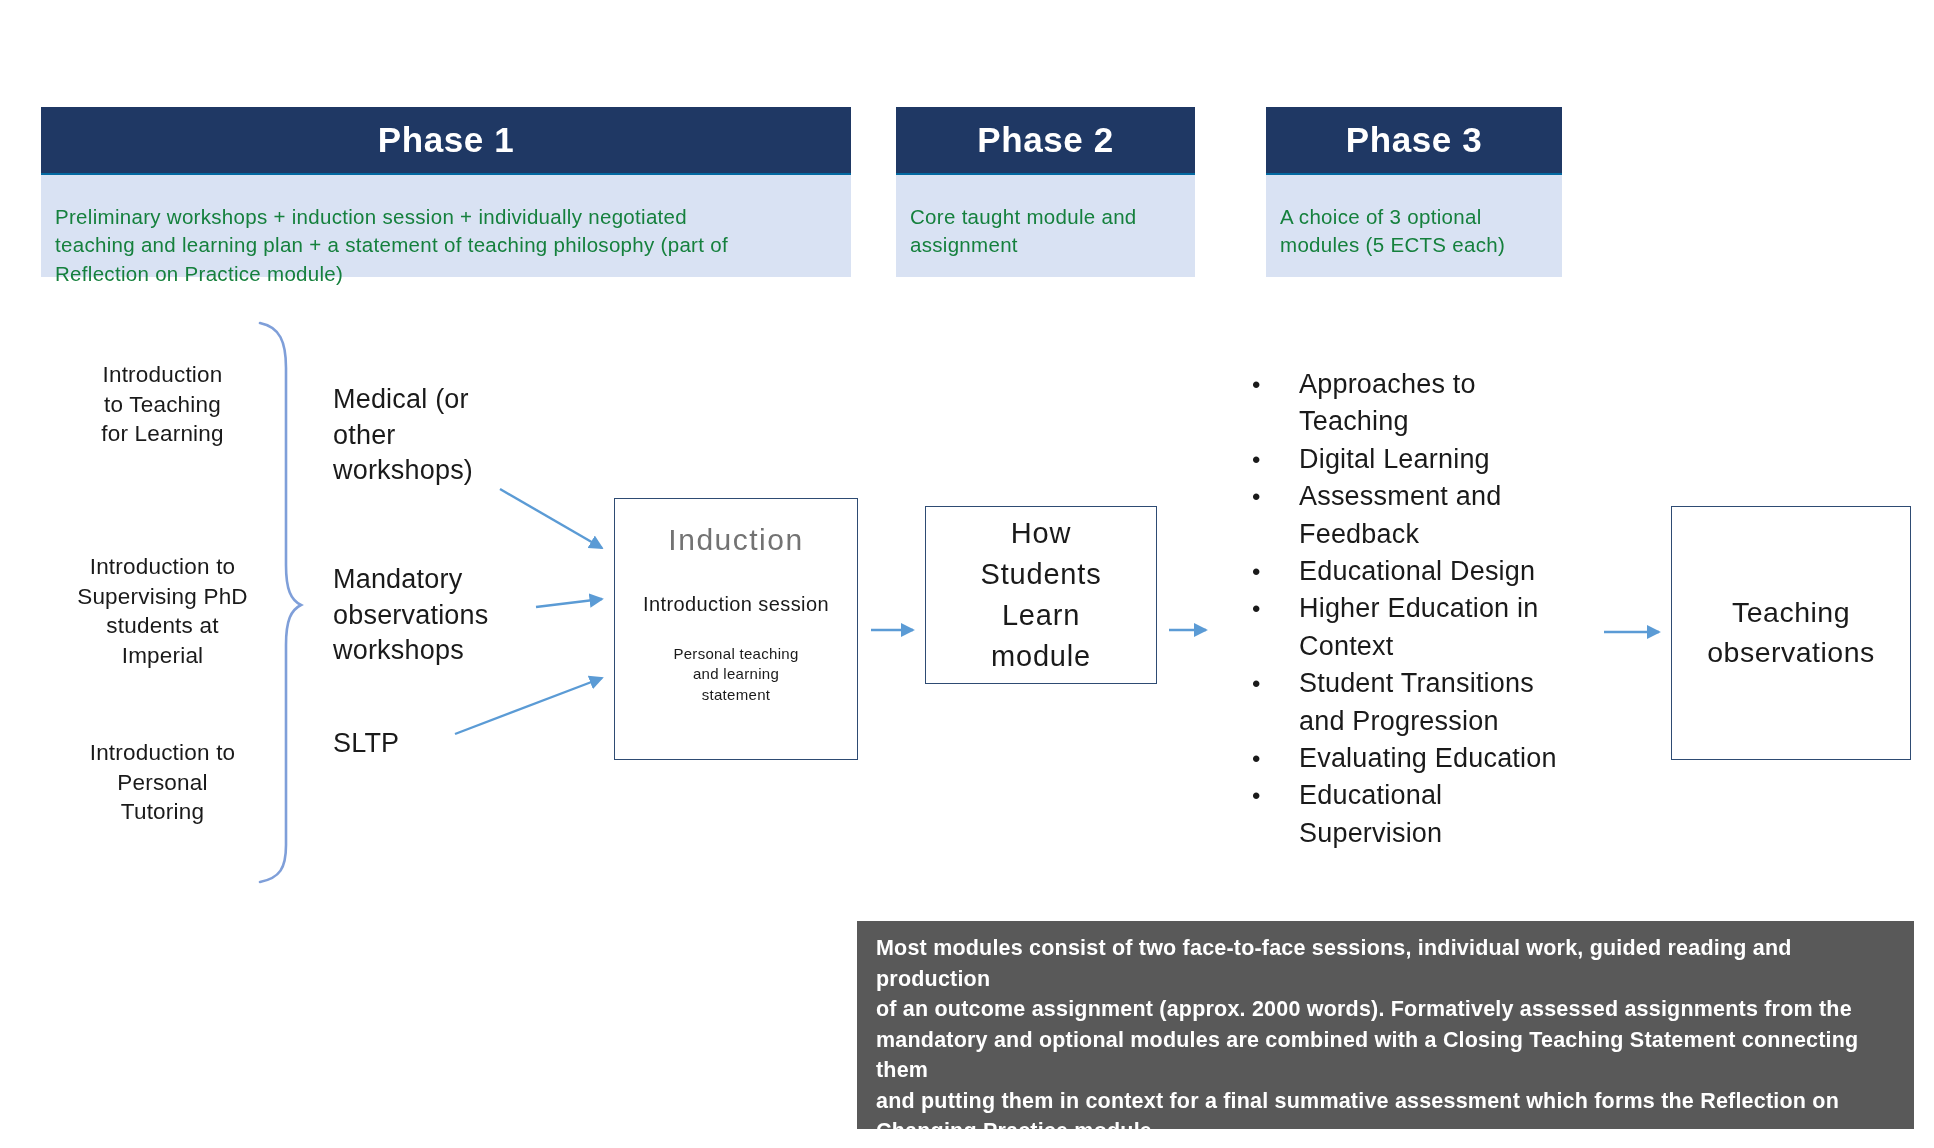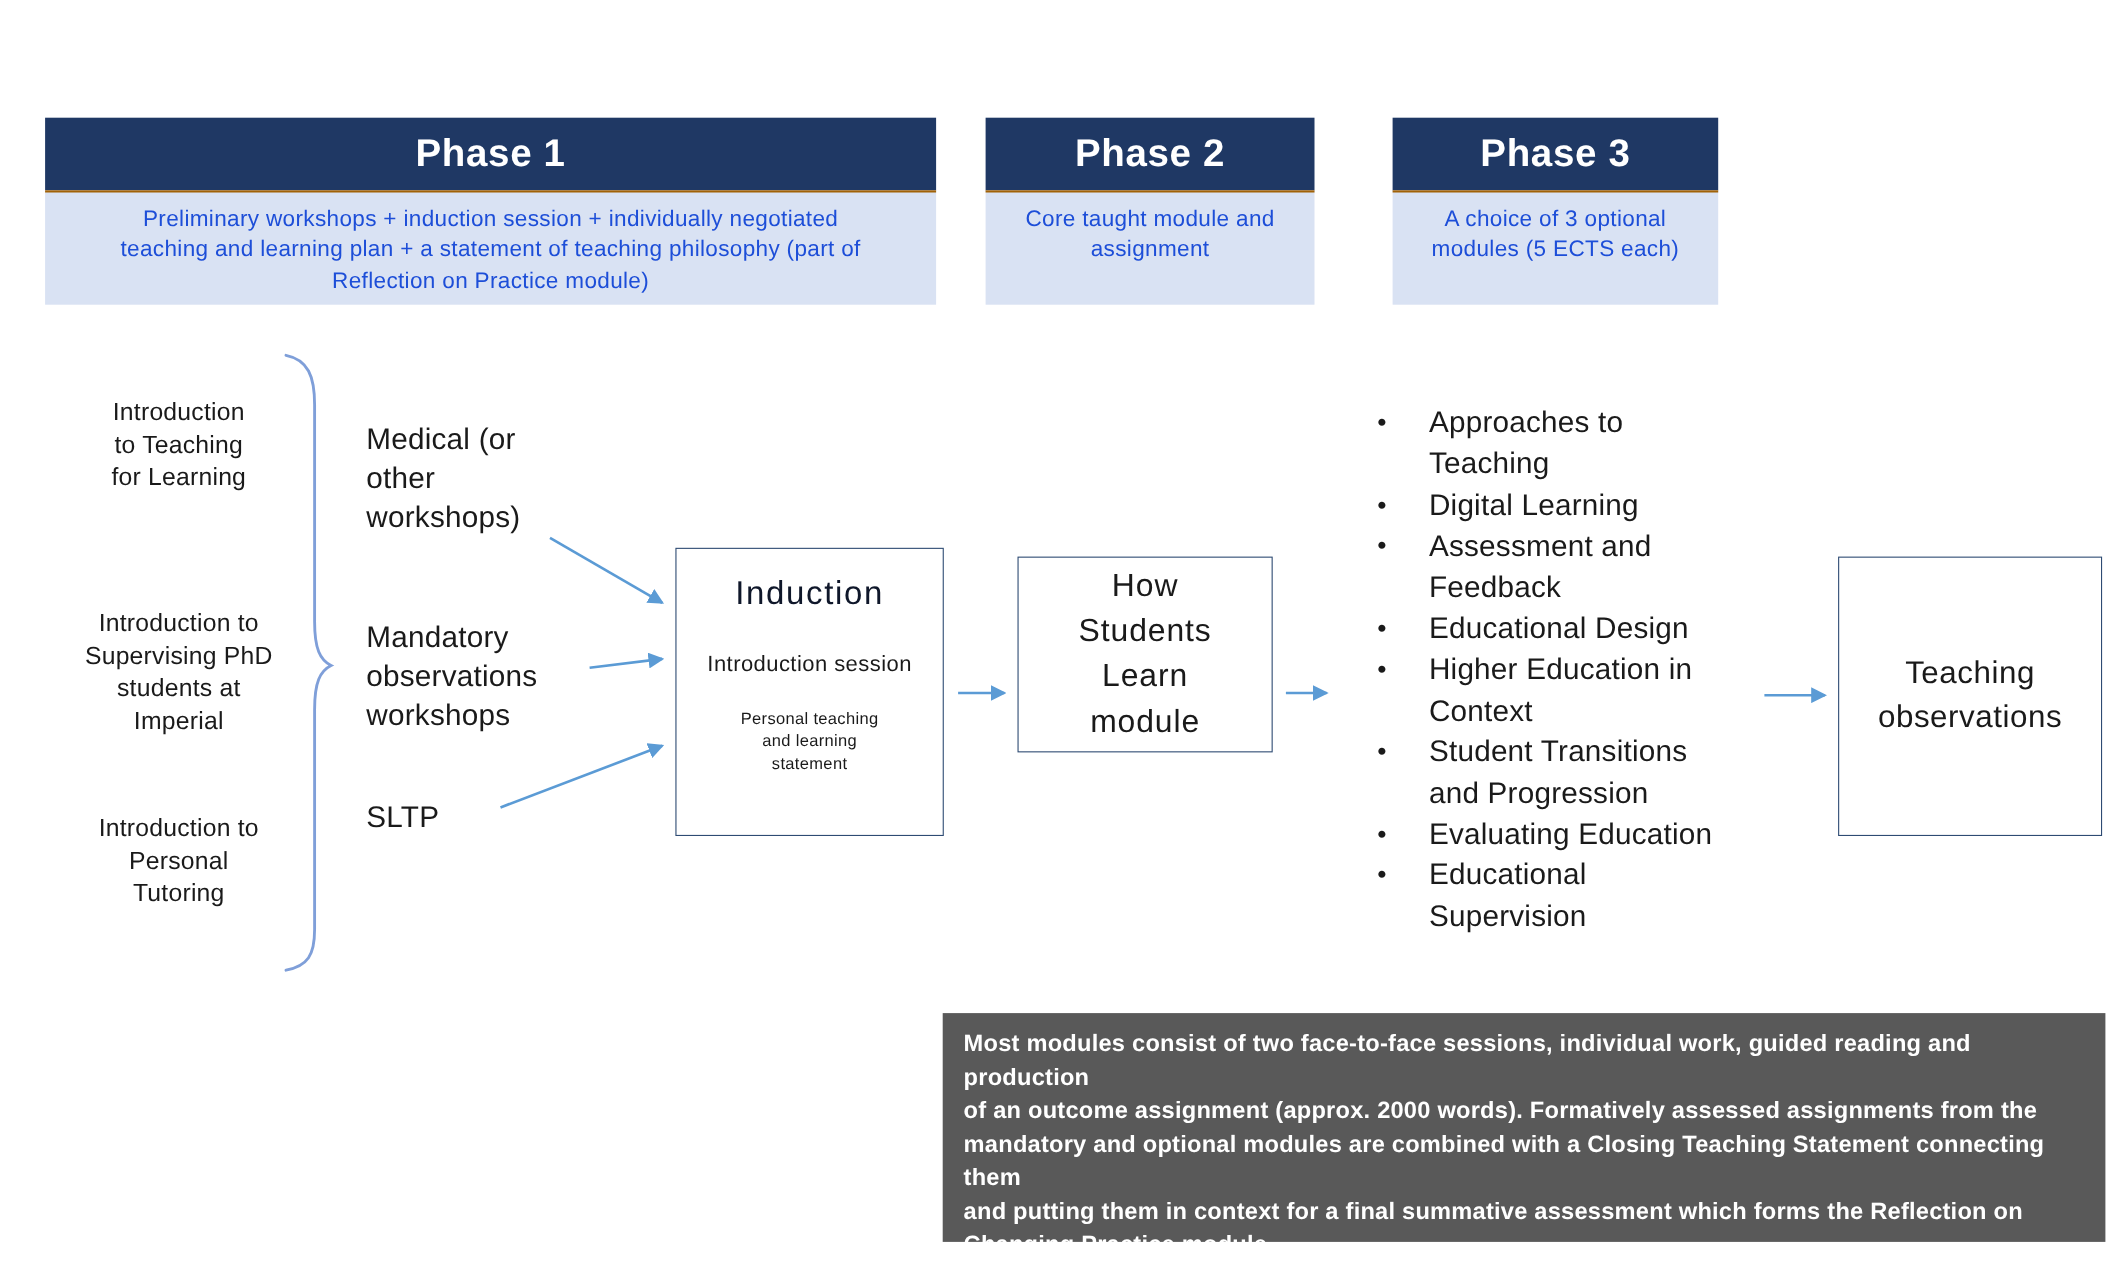--- a/index.html
+++ b/index.html
@@ -5,28 +5,28 @@
   * { margin:0; padding:0; box-sizing:border-box; }
   body { background:#ffffff; }
   .canvas {
     position:relative; width:1934px; height:1148px; background:#ffffff;
     font-family:"Liberation Sans","DejaVu Sans",sans-serif; color:#1a1a1a; overflow:hidden;
   }
   .preline { white-space:pre-line; }
   svg.overlay { position:absolute; left:0; top:0; width:1934px; height:1148px; pointer-events:none; }
 
   
-  .phase { position:absolute;text-align:center; }
+  .phase { position:absolute; }
   .phase .hdr {
     height:66px; background:#1F3864; color:#ffffff; display:flex; align-items:center;
     justify-content:center; font-size:35px; font-weight:bold; letter-spacing:.6px;
   }
   .phase .bdy {
-    background:#D9E2F3; font-size:20.5px; line-height:1.38; padding:10px 14px;
-    letter-spacing:.3px; color:#1d4ed8; border-top:2px solid #a16207;
+    background:#D9E2F3; font-size:20.5px; line-height:1.38; padding:28px 14px;
+    letter-spacing:.3px; color:#15803d; border-top:2px solid #0369a1;
   }
   #phase1 { left:41px;  top:107px; width:810px; }
   #phase2 { left:896px; top:107px; width:299px; }
   #phase3 { left:1266px;top:107px; width:296px; }
   #phase1 .bdy, #phase2 .bdy, #phase3 .bdy { height:104px; }
 
   
   .intro-item {
     position:absolute; left:55px; width:215px; text-align:center;
     font-size:22.5px; line-height:1.32; letter-spacing:.2px;
@@ -40,21 +40,21 @@
     position:absolute; left:333px; width:210px; font-size:27px;
     line-height:1.32; letter-spacing:.2px;
   }
   #ws1 { top:382px; }
   #ws2 { top:562px; }
   #ws3 { top:726px; }
 
   
   .node { position:absolute; background:#ffffff; border:1.6px solid #2E4B73; }
   #induction { left:614px; top:498px; width:244px; height:262px; text-align:center; padding-top:24px; }
-  #induction .ttl  { font-size:30px; letter-spacing:1.5px; color:#0f172a; }
+  #induction .ttl  { font-size:30px; letter-spacing:1.5px; color:#737373; }
   #induction .sub1 { margin-top:36px; font-size:20px; letter-spacing:.4px; }
   #induction .sub2 { margin-top:28px; font-size:15px; line-height:1.35; letter-spacing:.3px; }
   #hsl { left:925px; top:506px; width:232px; height:178px; display:flex; align-items:center; justify-content:center; }
   #hsl .lbl { font-size:29px; line-height:1.42; letter-spacing:.8px; text-align:center; }
   #obs { left:1671px; top:506px; width:240px; height:254px; display:flex; align-items:center; justify-content:center; }
   #obs .lbl { font-size:28.5px; line-height:1.4; letter-spacing:.5px; text-align:center; }
 
   
   .modules { position:absolute; left:1252px; top:366px; width:370px; list-style:none; }
   .modules li { display:flex; font-size:27px; line-height:1.385; letter-spacing:.2px; }

